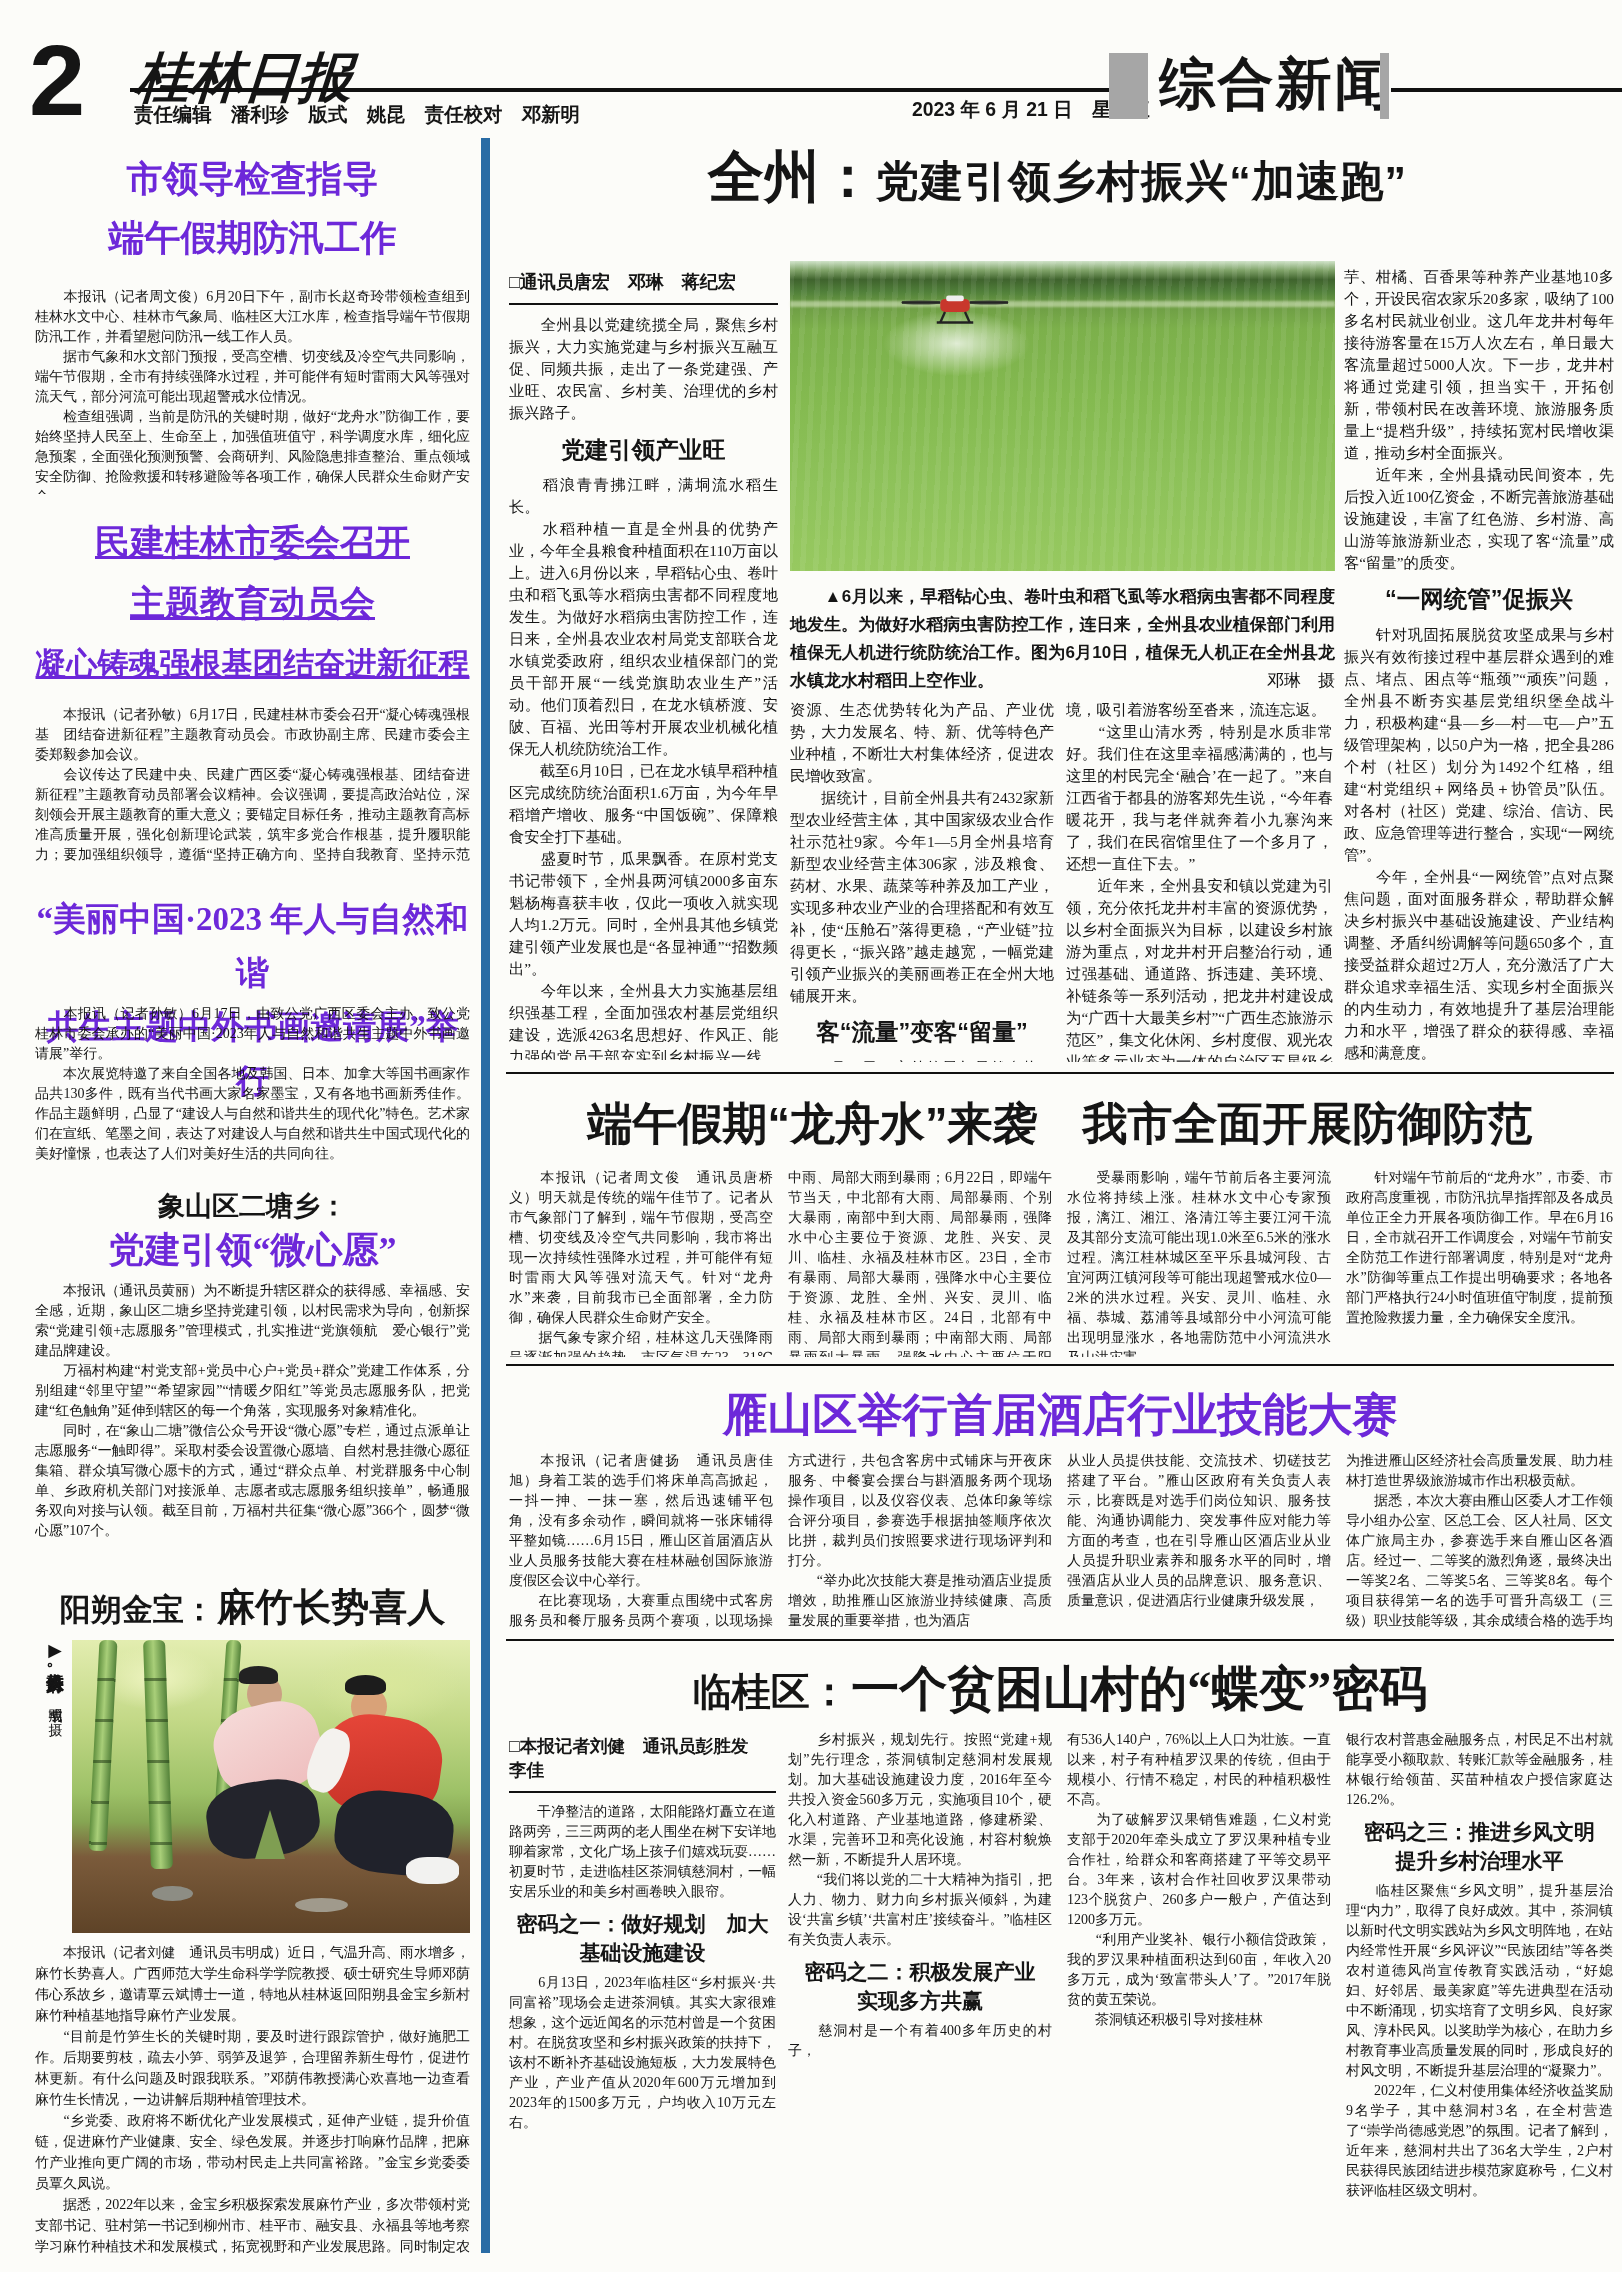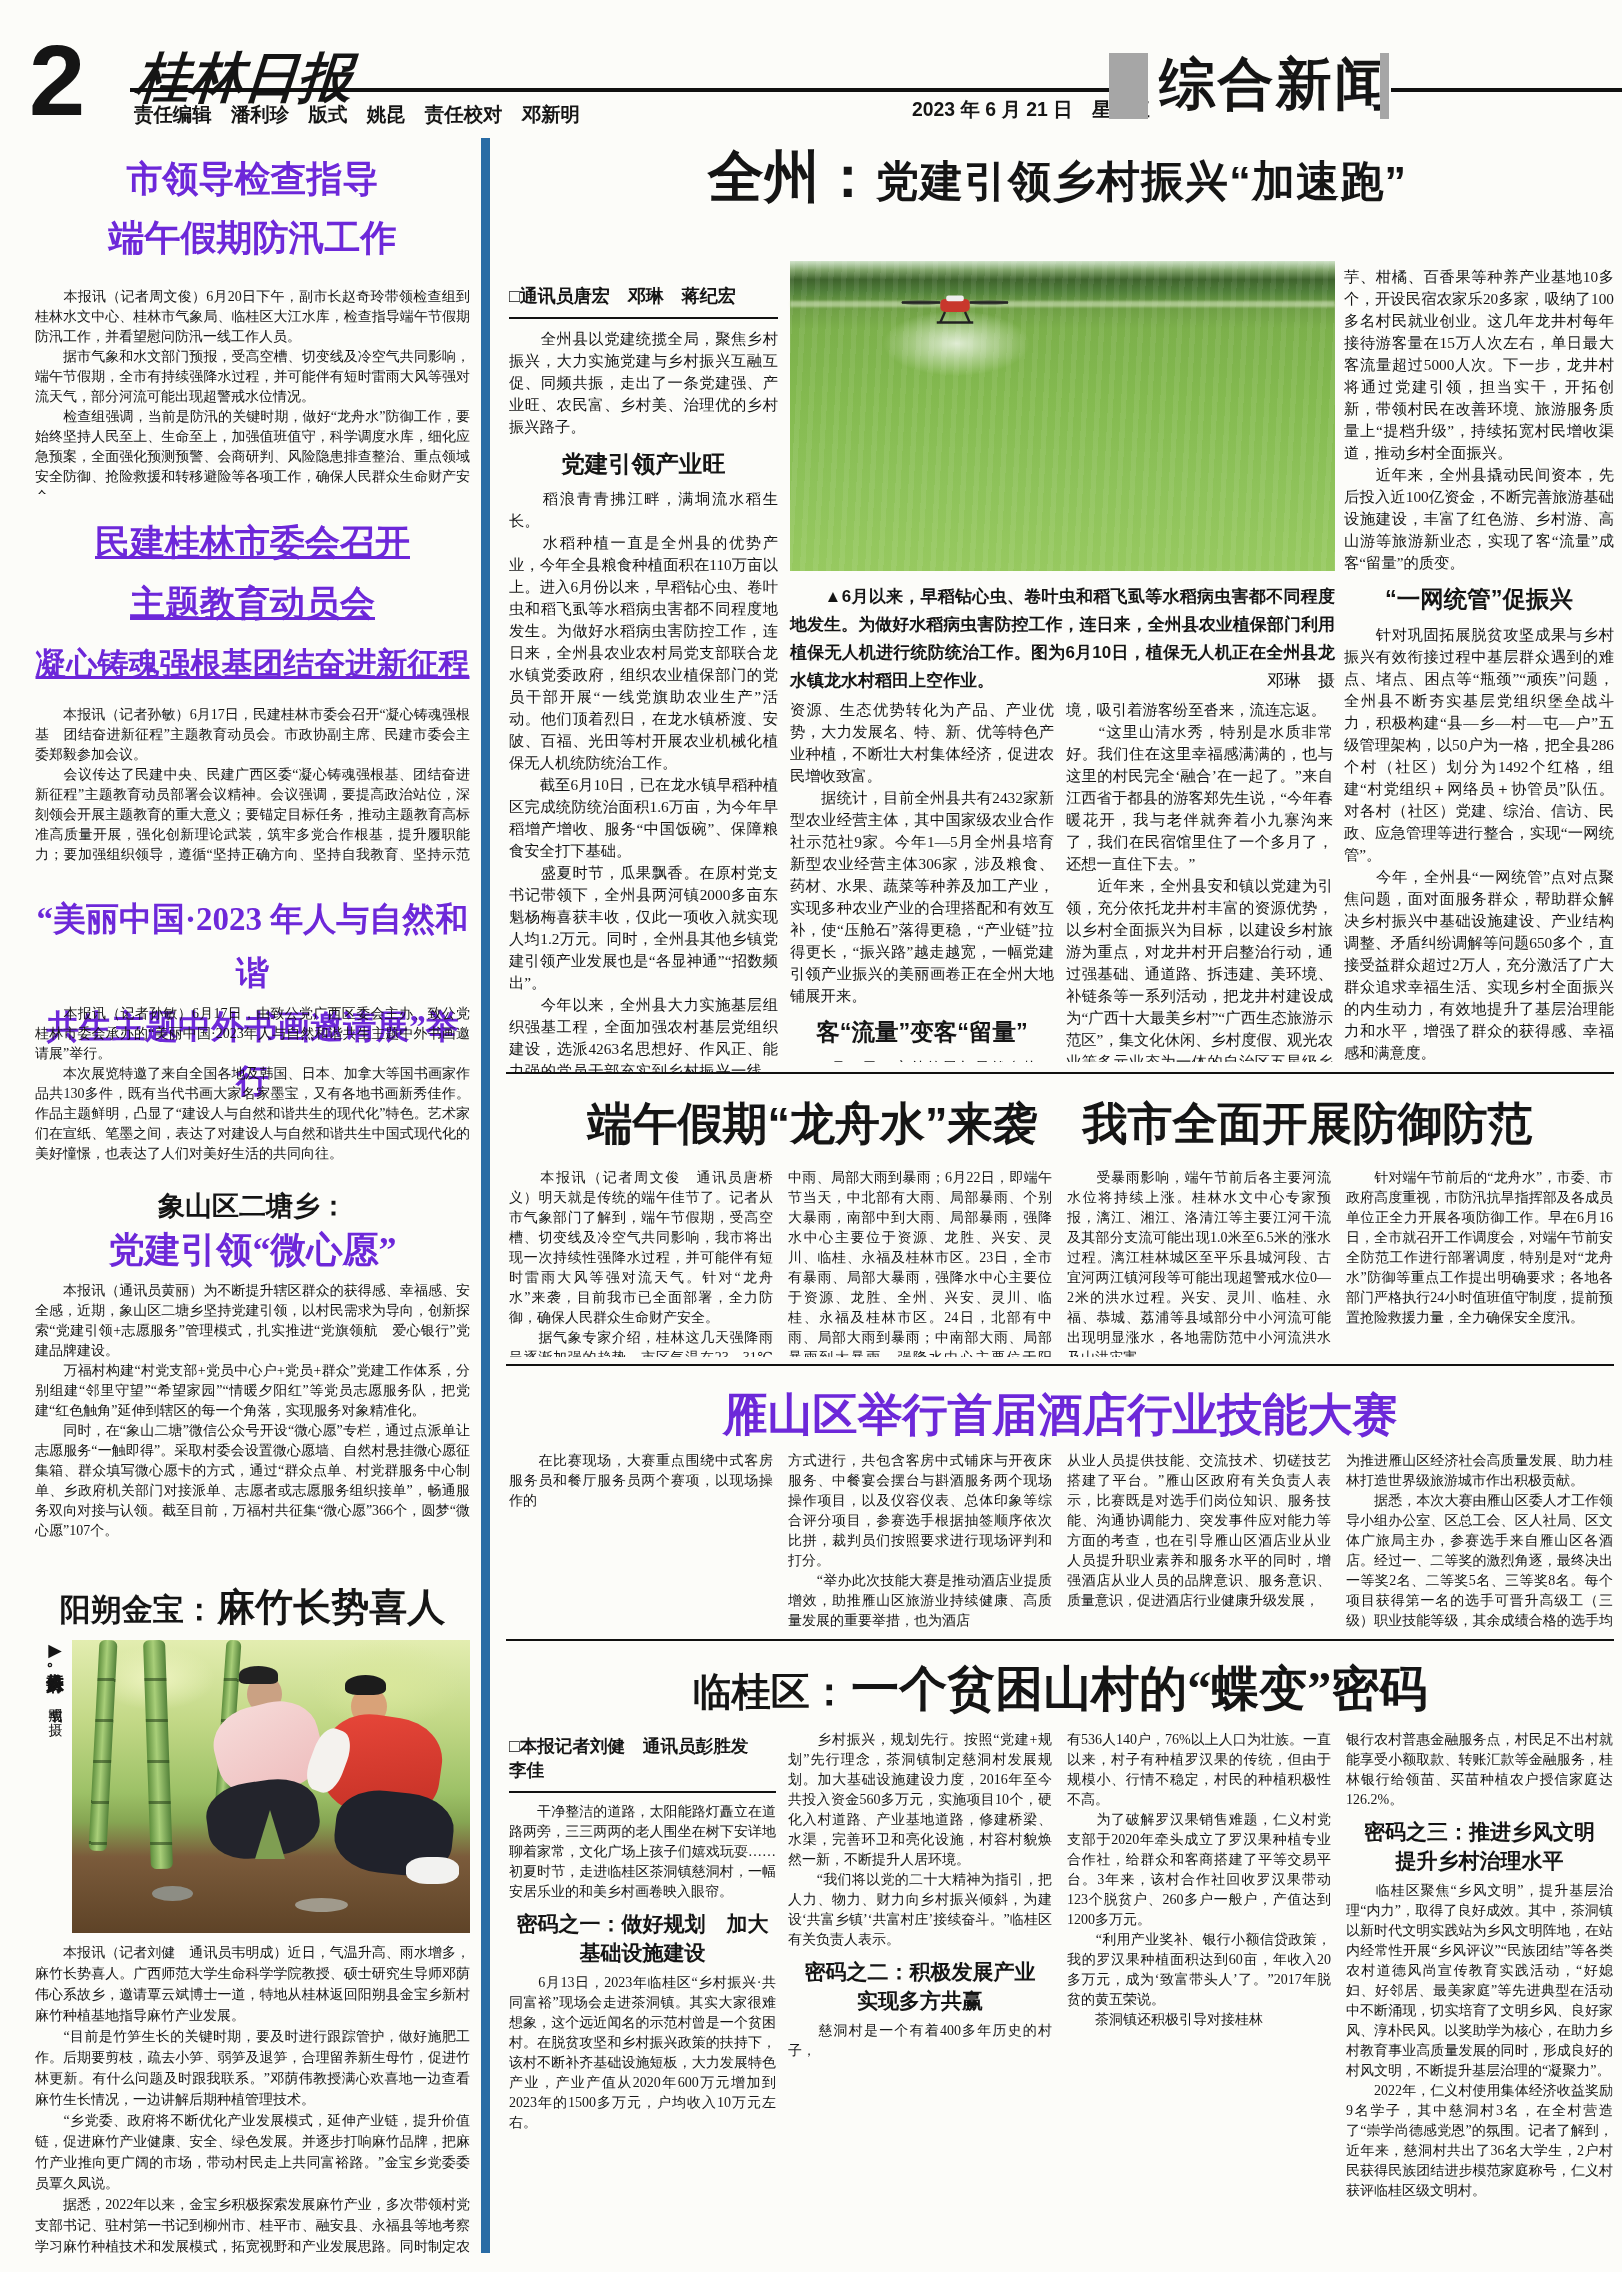--- a/index.html
+++ b/index.html
@@ -130,21 +130,21 @@
       <p>　　本报讯（记者刘健　通讯员韦明成）近日，气温升高、雨水增多，麻竹长势喜人。广西师范大学生命科学学院教授、硕士研究生导师邓荫伟心系故乡，邀请覃云斌博士一道，特地从桂林返回阳朔县金宝乡新村麻竹种植基地指导麻竹产业发展。</p>
       <p>　　“目前是竹笋生长的关键时期，要及时进行跟踪管护，做好施肥工作。后期要剪枝，疏去小笋、弱笋及退笋，合理留养新生母竹，促进竹林更新。有什么问题及时跟我联系。”邓荫伟教授满心欢喜地一边查看麻竹生长情况，一边讲解后期种植管理技术。</p>
       <p>　　“乡党委、政府将不断优化产业发展模式，延伸产业链，提升价值链，促进麻竹产业健康、安全、绿色发展。并逐步打响麻竹品牌，把麻竹产业推向更广阔的市场，带动村民走上共同富裕路。”金宝乡党委委员覃久凤说。</p>
       <p>　　据悉，2022年以来，金宝乡积极探索发展麻竹产业，多次带领村党支部书记、驻村第一书记到柳州市、桂平市、融安县、永福县等地考察学习麻竹种植技术和发展模式，拓宽视野和产业发展思路。同时制定农业产业奖补方案，依托“6号课堂”教育培训平台，邀请科技特派员、专家教授、农技人员等先锋力量，组建麻竹产业农技推广人才“智囊团”，深入田间地头为麻竹产业把脉问诊。在政策的支持下，群众种植意愿强烈，截至目前，全乡麻竹种植面积已达600余亩。</p>
     </div>
 
   <div class="abs c" style="left:505px;top:140px;width:1105px;">
     <span class="main-kicker">全州：</span><span class="main-title">党建引领乡村振兴“加速跑”</span>
   </div>
 
-  <div class="abs" style="left:509px;top:280px;width:269px;height:794px;overflow:hidden;">
+  <div class="abs" style="left:509px;top:266px;width:269px;height:794px;overflow:hidden;">
     <div class="byline">□通讯员唐宏　邓琳　蒋纪宏</div>
     <div class="body" style="font-size:15.3px;line-height:22px;">
         <p>　　全州县以党建统揽全局，聚焦乡村振兴，大力实施党建与乡村振兴互融互促、同频共振，走出了一条党建强、产业旺、农民富、乡村美、治理优的乡村振兴路子。</p>
       </div>
     <div class="sub">党建引领产业旺</div>
     <div class="body" style="font-size:15.3px;line-height:22px;">
         <p>　　稻浪青青拂江畔，满垌流水稻生长。</p>
         <p>　　水稻种植一直是全州县的优势产业，今年全县粮食种植面积在110万亩以上。进入6月份以来，早稻钻心虫、卷叶虫和稻飞虱等水稻病虫害都不同程度地发生。为做好水稻病虫害防控工作，连日来，全州县农业农村局党支部联合龙水镇党委政府，组织农业植保部门的党员干部开展“一线党旗助农业生产”活动。他们顶着烈日，在龙水镇桥渡、安陂、百福、光田等村开展农业机械化植保无人机统防统治工作。</p>
         <p>　　截至6月10日，已在龙水镇早稻种植区完成统防统治面积1.6万亩，为今年早稻增产增收、服务“中国饭碗”、保障粮食安全打下基础。</p>
         <p>　　盛夏时节，瓜果飘香。在原村党支书记带领下，全州县两河镇2000多亩东魁杨梅喜获丰收，仅此一项收入就实现人均1.2万元。同时，全州县其他乡镇党建引领产业发展也是“各显神通”“招数频出”。</p>
@@ -214,20 +214,21 @@
   <div class="abs body" style="left:1067px;top:1168px;width:264px;height:189px;">
       <p>　　受暴雨影响，端午节前后各主要河流水位将持续上涨。桂林水文中心专家预报，漓江、湘江、洛清江等主要江河干流及其部分支流可能出现1.0米至6.5米的涨水过程。漓江桂林城区至平乐县城河段、古宜河两江镇河段等可能出现超警戒水位0—2米的洪水过程。兴安、灵川、临桂、永福、恭城、荔浦等县域部分中小河流可能出现明显涨水，各地需防范中小河流洪水及山洪灾害。</p>
     </div>
   <div class="abs body" style="left:1346px;top:1168px;width:267px;height:189px;">
       <p>　　针对端午节前后的“龙舟水”，市委、市政府高度重视，市防汛抗旱指挥部及各成员单位正全力开展各项防御工作。早在6月16日，全市就召开工作调度会，对端午节前安全防范工作进行部署调度，特别是对“龙舟水”防御等重点工作提出明确要求；各地各部门严格执行24小时值班值守制度，提前预置抢险救援力量，全力确保安全度汛。</p>
     </div>
 
   <div class="abs rule" style="left:506px;top:1364px;width:1108px;height:2.4px;"></div>
   <div class="abs c lt" style="left:506px;top:1385px;width:1108px;font-size:45px;">雁山区举行首届酒店行业技能大赛</div>
   <div class="abs body" style="left:509px;top:1451px;width:264px;height:181px;">
+      <p>　　本报讯（记者唐健扬　通讯员唐佳旭）身着工装的选手们将床单高高掀起，一抖一抻、一抹一塞，然后迅速铺平包角，没有多余动作，瞬间就将一张床铺得平整如镜……6月15日，雁山区首届酒店从业人员服务技能大赛在桂林融创国际旅游度假区会议中心举行。</p>
       <p>　　在比赛现场，大赛重点围绕中式客房服务员和餐厅服务员两个赛项，以现场操作的</p>
     </div>
   <div class="abs body" style="left:788px;top:1451px;width:264px;height:181px;">
       <p>方式进行，共包含客房中式铺床与开夜床服务、中餐宴会摆台与斟酒服务两个现场操作项目，以及仪容仪表、总体印象等综合评分项目，参赛选手根据抽签顺序依次比拼，裁判员们按照要求进行现场评判和打分。</p>
       <p>　　“举办此次技能大赛是推动酒店业提质增效，助推雁山区旅游业持续健康、高质量发展的重要举措，也为酒店</p>
     </div>
   <div class="abs body" style="left:1067px;top:1451px;width:264px;height:181px;">
       <p>从业人员提供技能、交流技术、切磋技艺搭建了平台。”雁山区政府有关负责人表示，比赛既是对选手们岗位知识、服务技能、沟通协调能力、突发事件应对能力等方面的考查，也在引导雁山区酒店业从业人员提升职业素养和服务水平的同时，增强酒店从业人员的品牌意识、服务意识、质量意识，促进酒店行业健康升级发展，</p>
     </div>
   <div class="abs body" style="left:1346px;top:1451px;width:267px;height:181px;">

